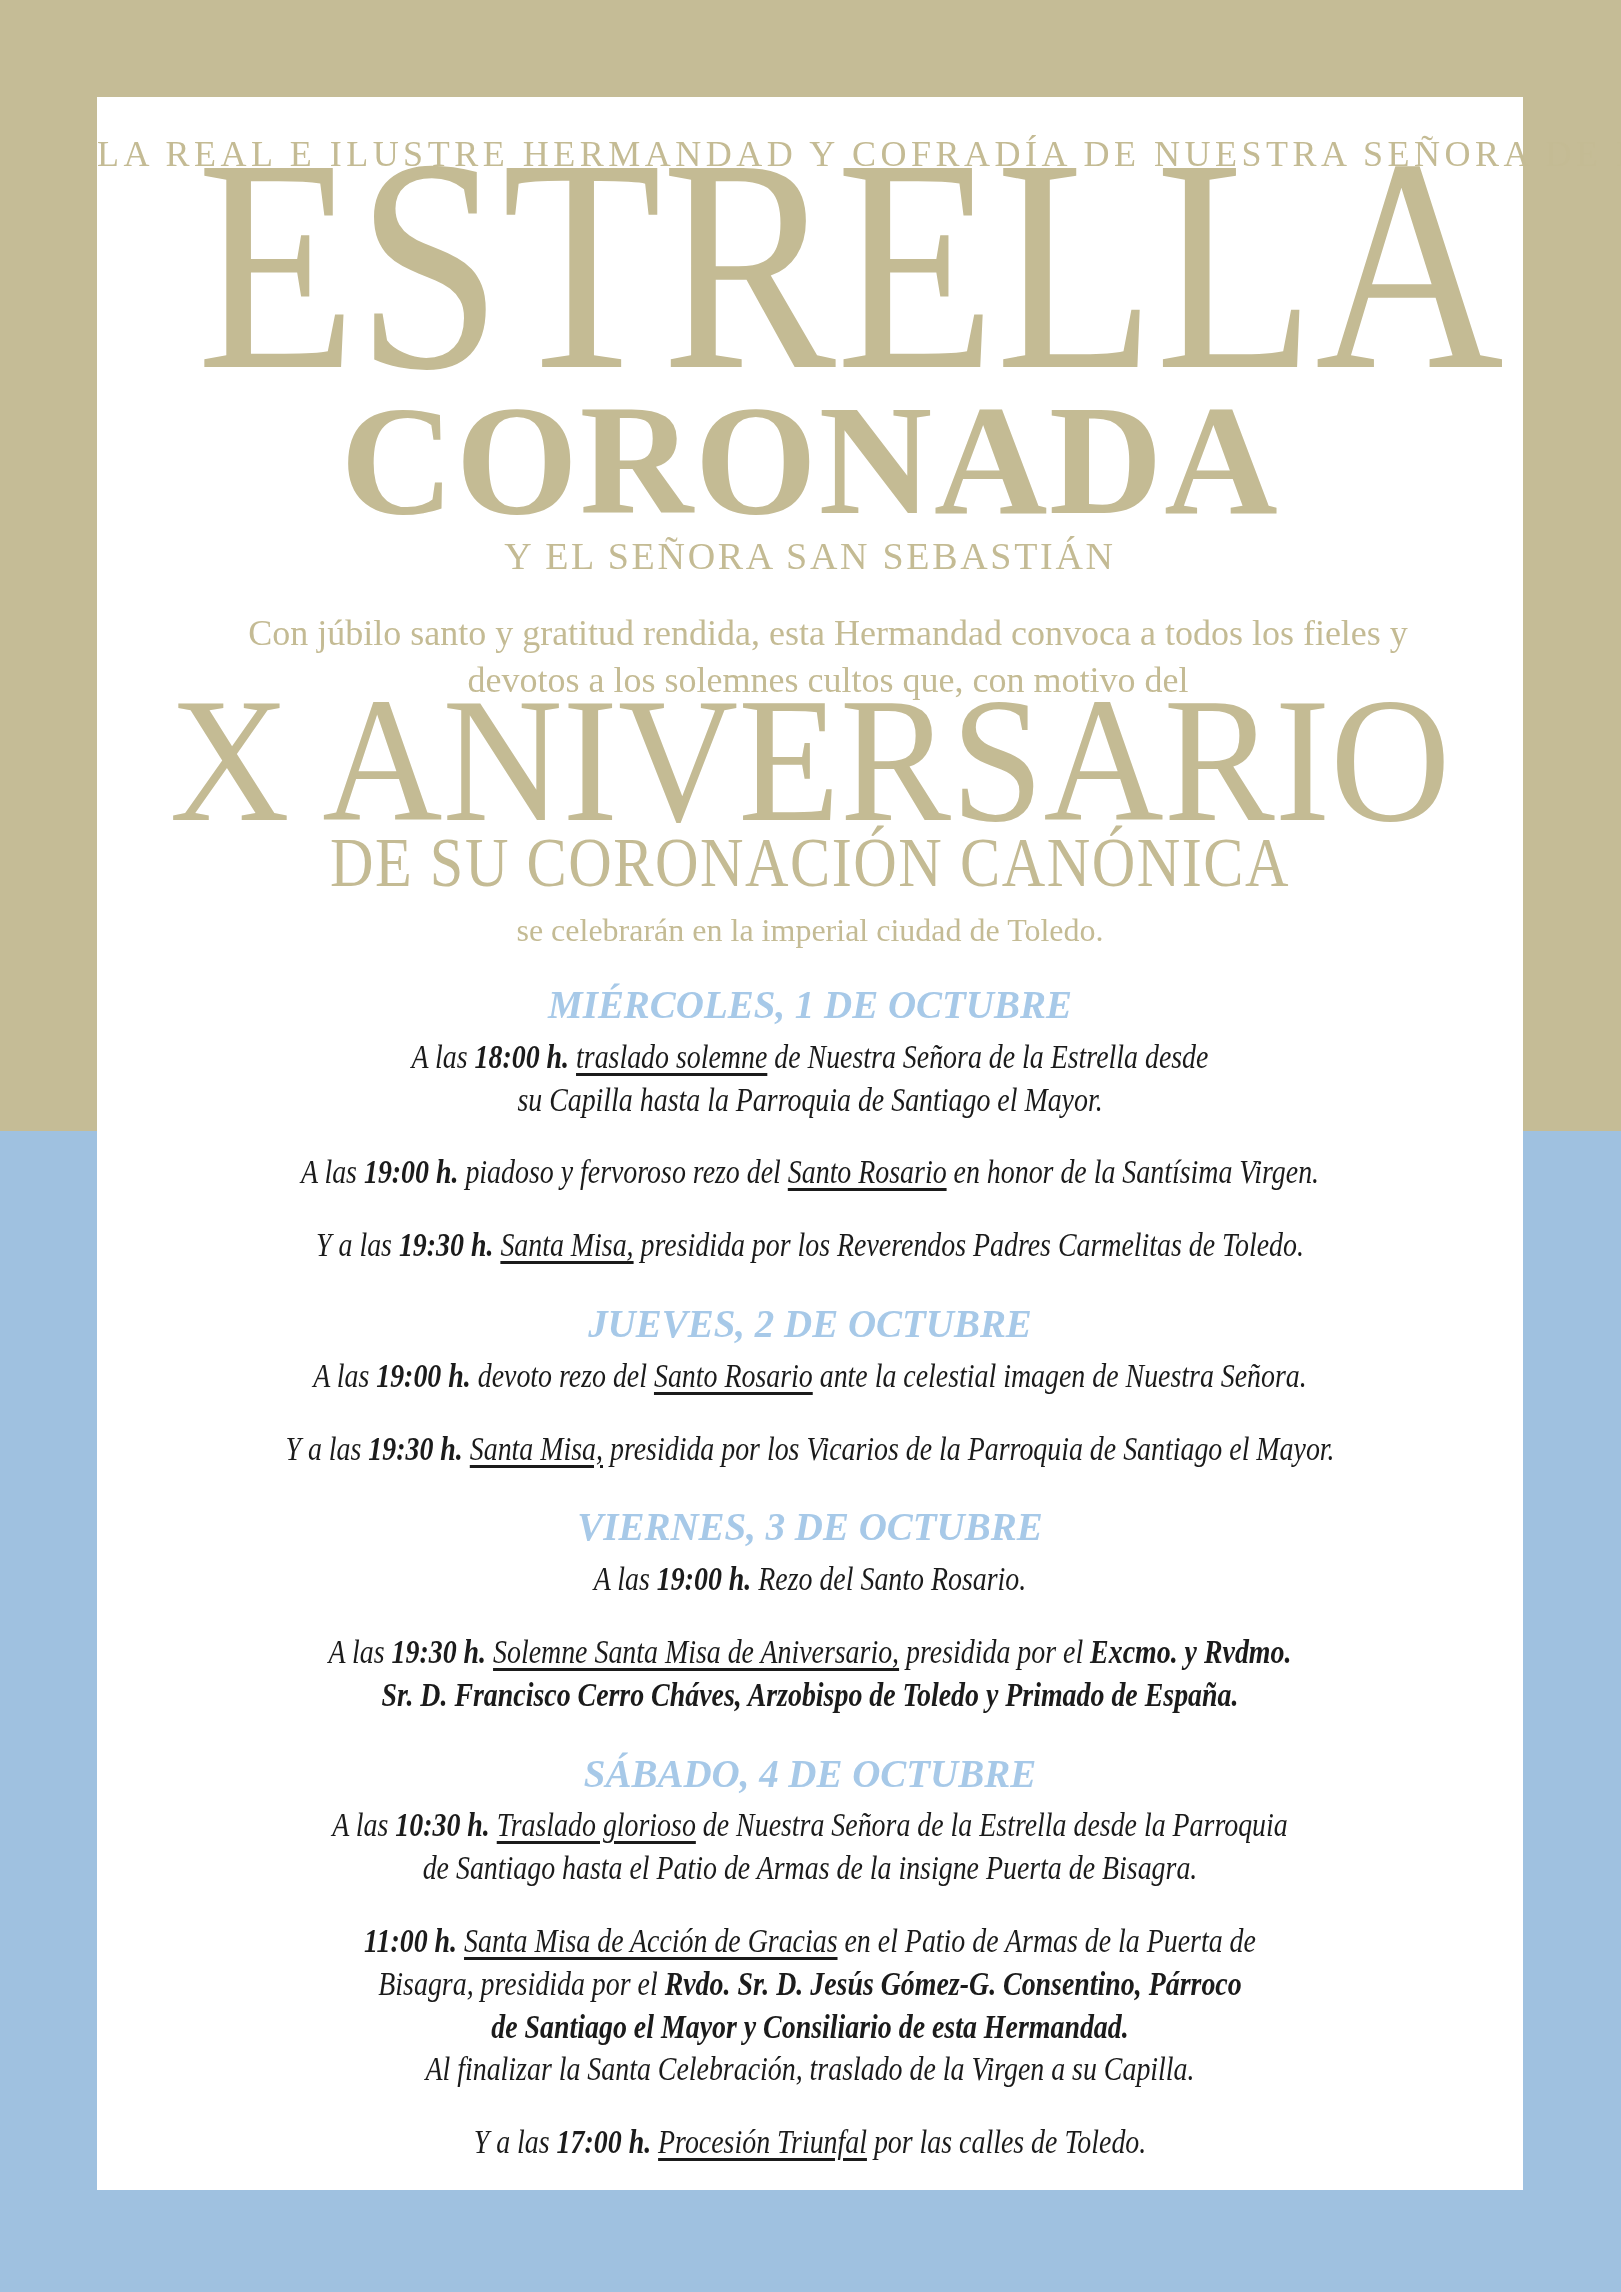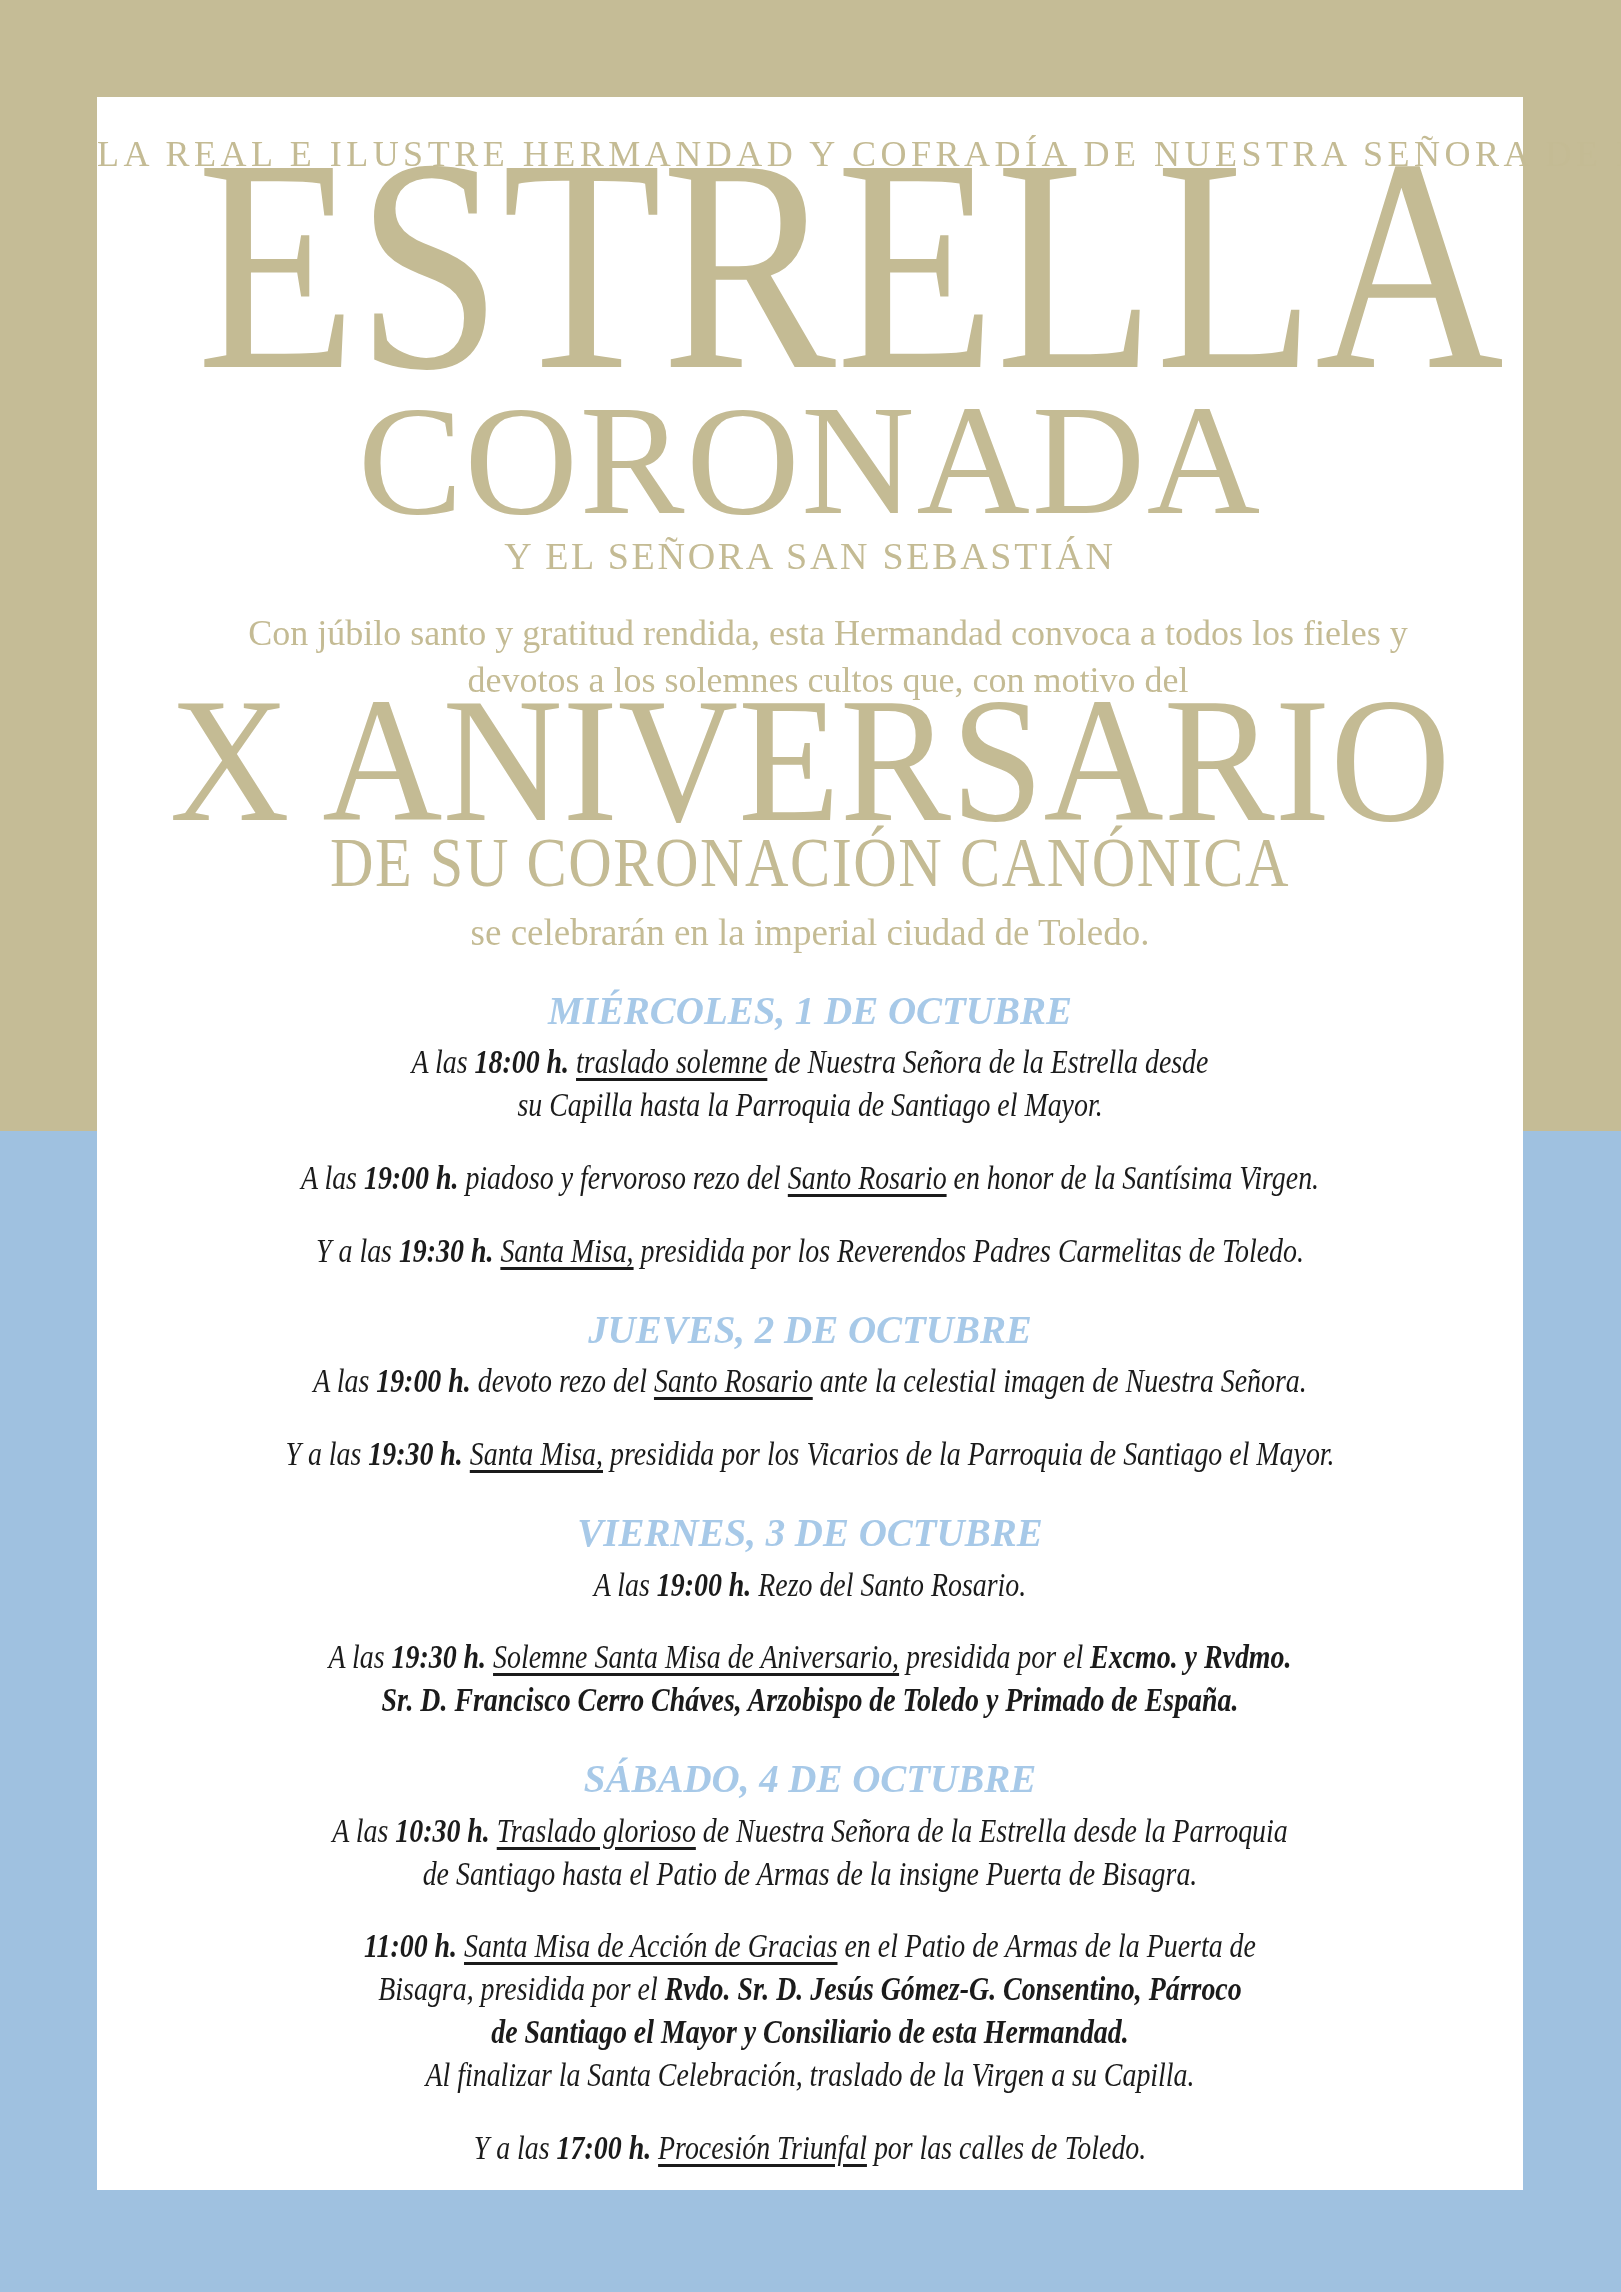--- a/index.html
+++ b/index.html
@@ -9,27 +9,27 @@
     font-family:"Liberation Serif","DejaVu Serif",serif;
   }
   .bg-top{position:absolute;left:0;top:0;width:100%;height:1131px;background:var(--tan,#c5bc96);}
   .bg-bottom{position:absolute;left:0;top:1131px;width:100%;height:1162px;background:var(--blue,#9fc1e0);}
   .panel{
     position:absolute;left:97px;top:97px;width:1426px;height:2093px;
     background:#fff;text-align:center;color:var(--gold,#c4bb94);
   }
   .tagline{margin-top:38px;font-size:36px;line-height:1.1;letter-spacing:4.5px;white-space:nowrap;}
   .estrella{margin-top:-62px;font-size:304px;line-height:1;white-space:nowrap;transform:scaleX(.86);font-weight:normal;}
-  .coronada{margin-top:-35px;font-size:157px;line-height:1;white-space:nowrap;letter-spacing:1.8px;font-weight:normal;}
+  .coronada{margin-top:-35px;font-size:157px;line-height:1;white-space:nowrap;letter-spacing:1.8px;font-weight:bold;}
   .sebastian{margin-top:-1.8px;font-size:38px;line-height:1;letter-spacing:2.7px;}
   .intro{margin-top:35px;font-size:36px;line-height:1.3;padding-left:36px;}
   .intro div{white-space:nowrap;}
   .anniv{margin-top:-33px;font-size:179px;line-height:1;white-space:nowrap;transform:scaleX(.93);font-weight:normal;}
   .anniv-sub{margin-top:-21.5px;font-size:70px;line-height:1;white-space:nowrap;transform:scaleX(.86);letter-spacing:1.8px;font-weight:normal;}
-  .location{margin-top:15px;font-size:37px;line-height:1.1;}
+  .location{margin-top:15px;font-size:32px;line-height:1.1;}
   .schedule{margin-top:10.7px;color:#1b1b1b;font-style:italic;}
   .day-heading{
     font-weight:bold;font-size:41px;line-height:1;color:var(--headblue,#a7c9e8);
     margin:36px 0 10.7px;transform:scaleX(.95);white-space:nowrap;
   }
   .event{font-size:34px;line-height:1.26;margin-bottom:30px;transform:scaleX(.82);}
   .event .evline{white-space:nowrap;}
   .b{font-weight:bold;}
   .u{text-decoration:underline;text-decoration-thickness:2.7px;text-underline-offset:4.5px;}
   h1,h2,h3{margin:0;padding:0;}

